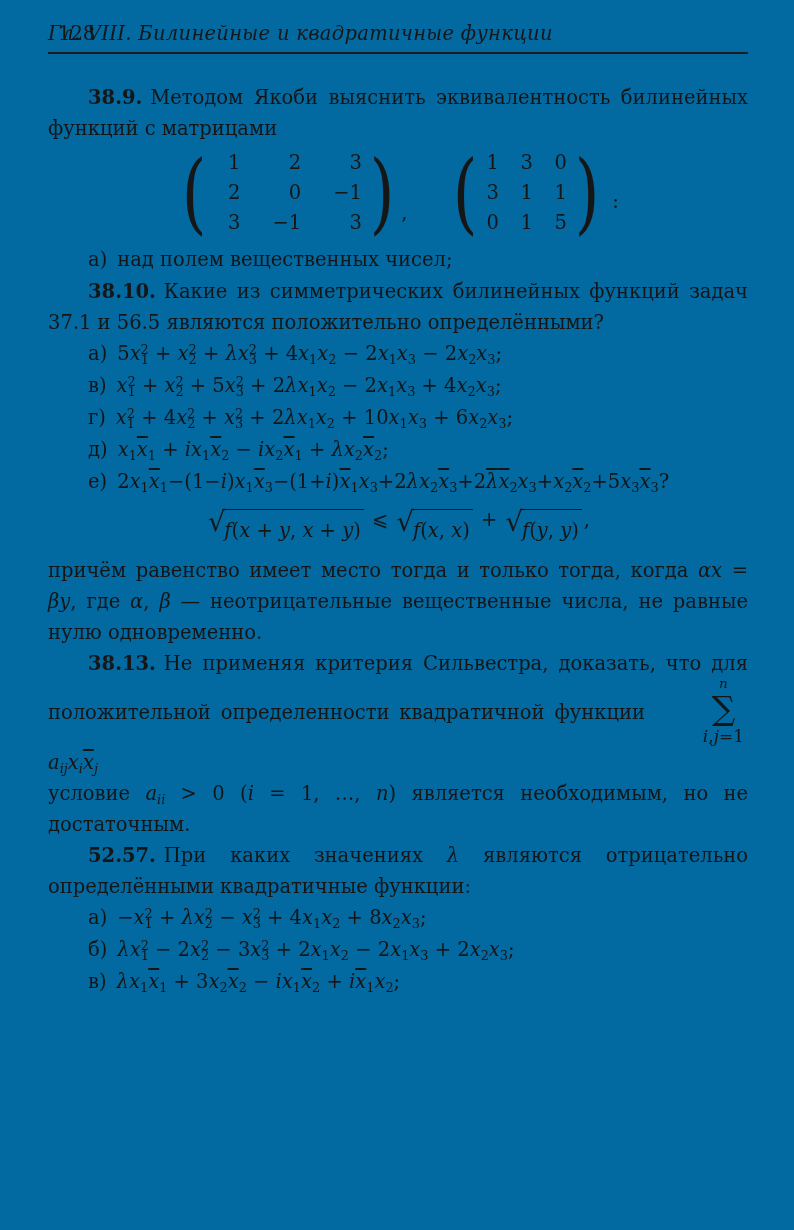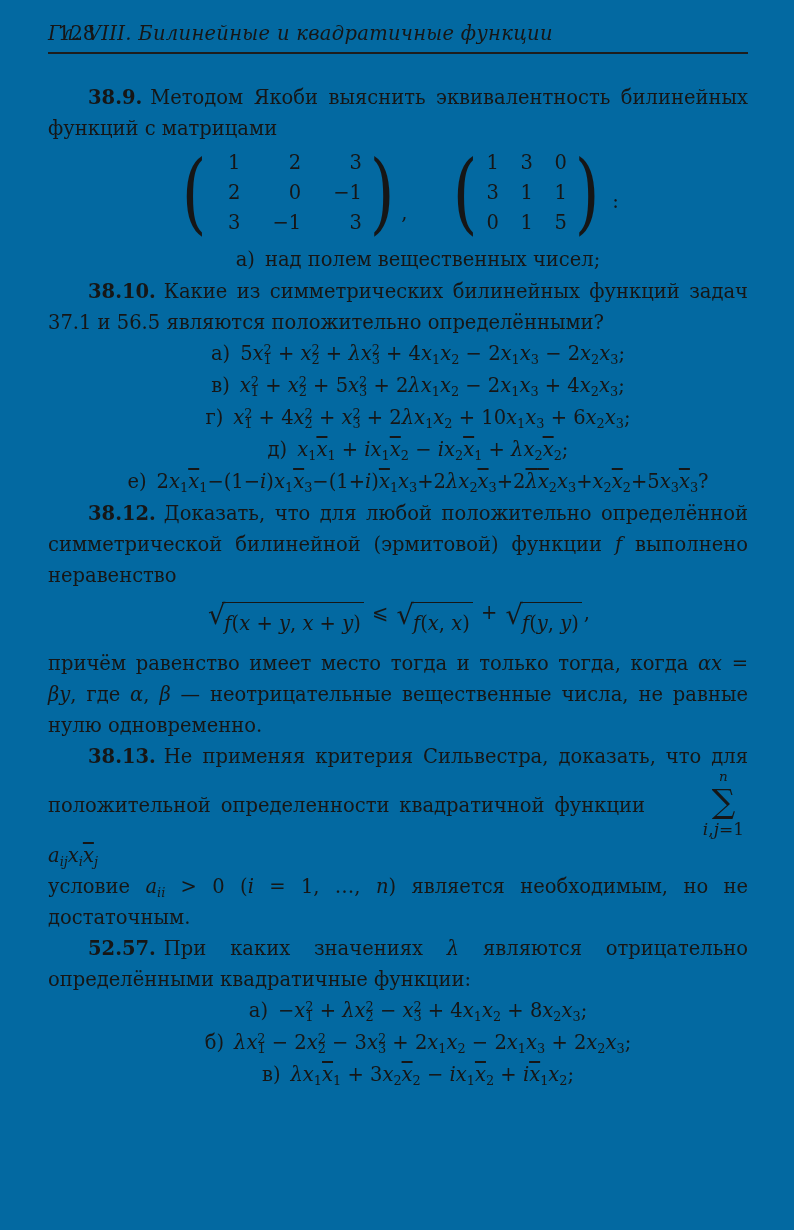--- a/index.html
+++ b/index.html
@@ -25,21 +25,21 @@
   .matrow { display:flex; justify-content:center; align-items:center; gap:40px; margin:4px 0 6px; }
   .matwrap { display:flex; align-items:center; }
   .paren { font-size:88px; line-height:0.95; display:inline-block; transform:scaleX(0.72); }
   .mgrid { display:grid; grid-template-columns:repeat(3,auto); padding:0 3px; }
   .mcell { text-align:right; line-height:30px; }
   .g1 { column-gap:32px; } .g1 .mcell { min-width:26px; }
   .g2 { column-gap:20px; } .g2 .mcell { min-width:14px; }
   .mafter.comma { align-self:flex-end; padding:0 0 14px 2px; }
   .mafter.colon { align-self:center; padding:16px 0 0 8px; }
   
-  .item { margin-left:40px; line-height:32px; text-align:center; }
+  .item { margin-left:40px; line-height:32px; text-align:left; }
   .ilab { margin-right:10px; }
   
   .disp { text-align:center; line-height:40px; margin:2px 0 4px; }
   
   sub { font-size:66%; vertical-align:-0.28em; line-height:0; }
   sup { font-size:66%; vertical-align:0.5em; line-height:0; }
   sub + sup { margin-left:-0.64em; }
   .ol { text-decoration:overline; text-decoration-thickness:1.5px; }
   
   .sqrt { display:inline-flex; align-items:flex-start; vertical-align:-5px; margin:0 2px; }
@@ -102,21 +102,20 @@
   <div class="item"><span class="ilab">а)</span><span>над полем вещественных чисел;</span></div>
 
   <p class="para ind gap"><span class="pn">38.10.</span><span>Какие из симметрических билинейных функций задач 37.1 и 56.5 являются положительно определёнными?</span></p>
 
   <div class="item"><span class="ilab">а)</span><span>5<i>x</i><sub>1</sub><sup>2</sup> + <i>x</i><sub>2</sub><sup>2</sup> + <i>λx</i><sub>3</sub><sup>2</sup> + 4<i>x</i><sub>1</sub><i>x</i><sub>2</sub> − 2<i>x</i><sub>1</sub><i>x</i><sub>3</sub> − 2<i>x</i><sub>2</sub><i>x</i><sub>3</sub>;</span></div>
   <div class="item"><span class="ilab">в)</span><span><i>x</i><sub>1</sub><sup>2</sup> + <i>x</i><sub>2</sub><sup>2</sup> + 5<i>x</i><sub>3</sub><sup>2</sup> + 2<i>λx</i><sub>1</sub><i>x</i><sub>2</sub> − 2<i>x</i><sub>1</sub><i>x</i><sub>3</sub> + 4<i>x</i><sub>2</sub><i>x</i><sub>3</sub>;</span></div>
   <div class="item"><span class="ilab">г)</span><span><i>x</i><sub>1</sub><sup>2</sup> + 4<i>x</i><sub>2</sub><sup>2</sup> + <i>x</i><sub>3</sub><sup>2</sup> + 2<i>λx</i><sub>1</sub><i>x</i><sub>2</sub> + 10<i>x</i><sub>1</sub><i>x</i><sub>3</sub> + 6<i>x</i><sub>2</sub><i>x</i><sub>3</sub>;</span></div>
   <div class="item"><span class="ilab">д)</span><span><i>x</i><sub>1</sub><span class="ol"><i>x</i></span><sub>1</sub> + <i>ix</i><sub>1</sub><span class="ol"><i>x</i></span><sub>2</sub> − <i>ix</i><sub>2</sub><span class="ol"><i>x</i></span><sub>1</sub> + <i>λx</i><sub>2</sub><span class="ol"><i>x</i></span><sub>2</sub>;</span></div>
   <div class="item"><span class="ilab">е)</span><span>2<i>x</i><sub>1</sub><span class="ol"><i>x</i></span><sub>1</sub>−(1−<i>i</i>)<i>x</i><sub>1</sub><span class="ol"><i>x</i></span><sub>3</sub>−(1+<i>i</i>)<span class="ol"><i>x</i></span><sub>1</sub><i>x</i><sub>3</sub>+2<i>λx</i><sub>2</sub><span class="ol"><i>x</i></span><sub>3</sub>+2<span class="ol"><i>λ</i></span><span class="ol"><i>x</i></span><sub>2</sub><i>x</i><sub>3</sub>+<i>x</i><sub>2</sub><span class="ol"><i>x</i></span><sub>2</sub>+5<i>x</i><sub>3</sub><span class="ol"><i>x</i></span><sub>3</sub>?</span></div>
 
-  <p class="para ind gap"><span class="pn">38.12.</span><span>Доказать, что для любой положительно определённой симметрической билинейной (эрмитовой) функции <i>f</i> выполнено неравенство</span></p>
   <div class="disp"><span class="sqrt">
         <span class="rad">√</span>
         <span class="sqb"><i>f</i>(<i>x</i> + <i>y</i>, <i>x</i> + <i>y</i>)</span>
       </span> ⩽ <span class="sqrt">
         <span class="rad">√</span>
         <span class="sqb"><i>f</i>(<i>x</i>, <i>x</i>)</span>
       </span> + <span class="sqrt">
         <span class="rad">√</span>
         <span class="sqb"><i>f</i>(<i>y</i>, <i>y</i>)</span>
       </span>,</div>

